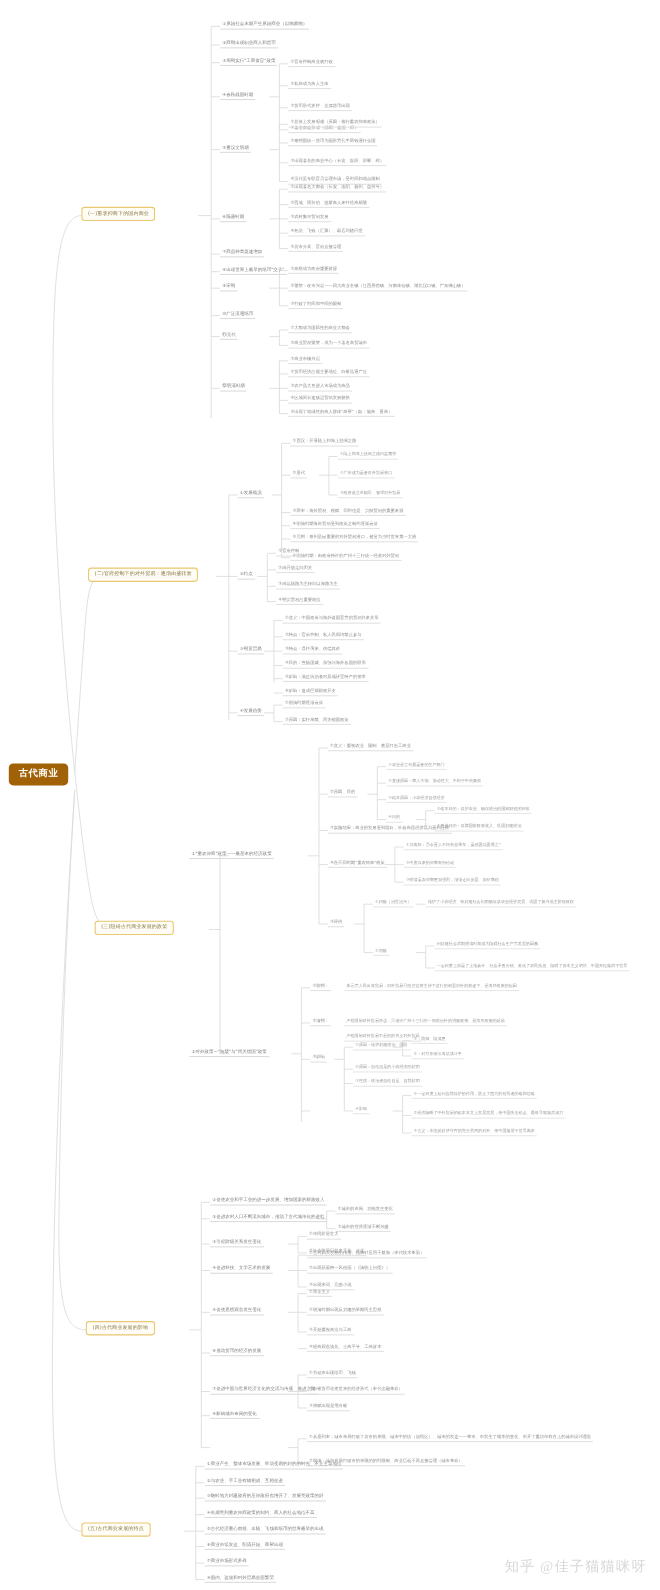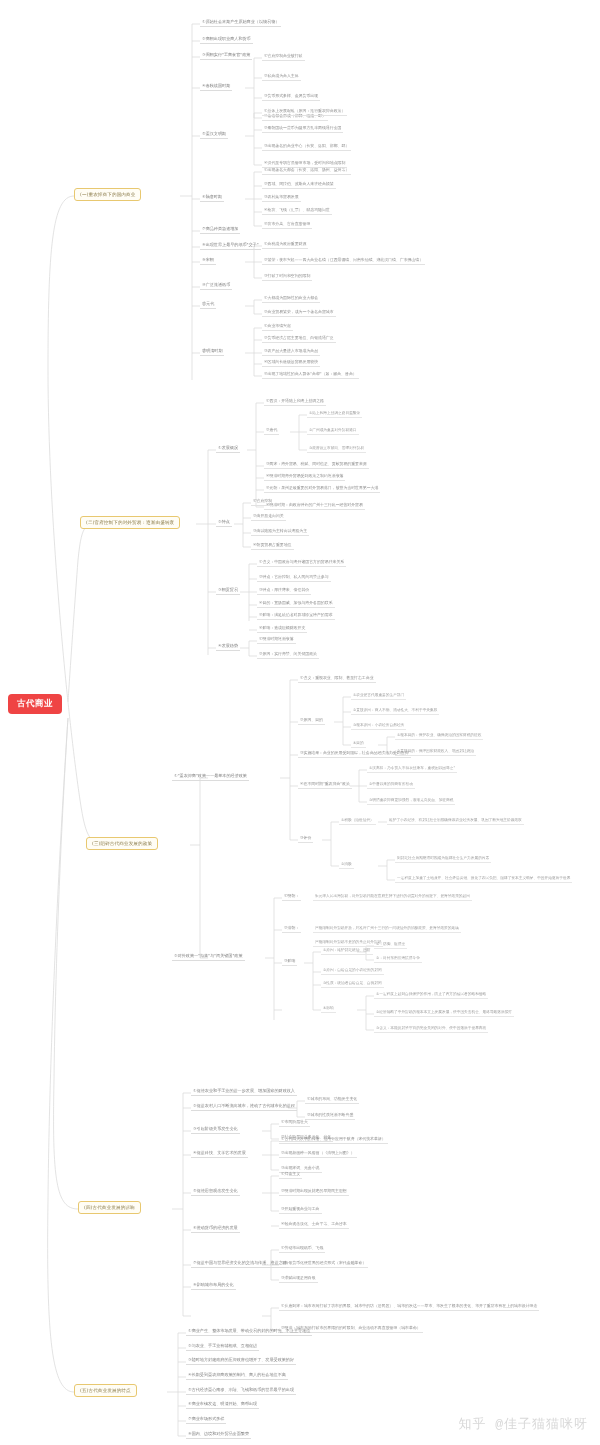--- a/index.html
+++ b/index.html
@@ -21,21 +21,21 @@
     width: 600px; height: 1445px;
     pointer-events: none;
   }
   .node {
     position: absolute;
     white-space: nowrap;
     line-height: 1.15;
   }
   
   .root {
-    background: #ef4444;
+    background: #a16207;
     color: #ffffff;
     font-size: 8.5px;
     font-weight: bold;
     padding: 5px 9px;
     border-radius: 4px;
     letter-spacing: 0.5px;
   }
   
   .lvl1 {
     background: #fffdf5;
@@ -67,21 +67,21 @@
     padding: 1.5px 2px 2px 2px;
     border-bottom: 0.6px solid #e7e7e7;
   }
   .watermark {
     position: absolute;
     right: 12px;
     bottom: 12px;
     color: #d8d8d8;
     font-size: 13px;
     letter-spacing: 1px;
-    font-family: Liberation Mono, monospace;
+    font-family: Liberation Serif, serif;
   }
 </style>
 </head>
 <body>
 
 <div id="canvas">
 
   <svg id="wires" viewBox="0 0 600 1445">
     <g fill="none" stroke="#dcdcdc" stroke-width="0.8">
 

